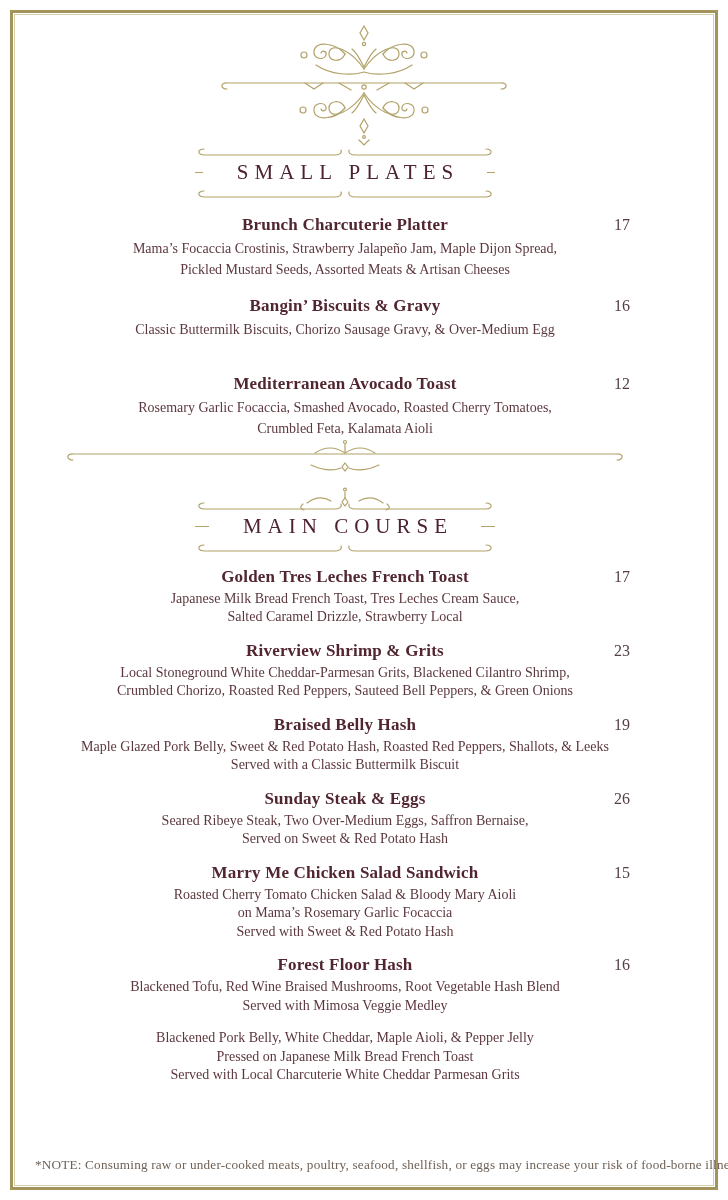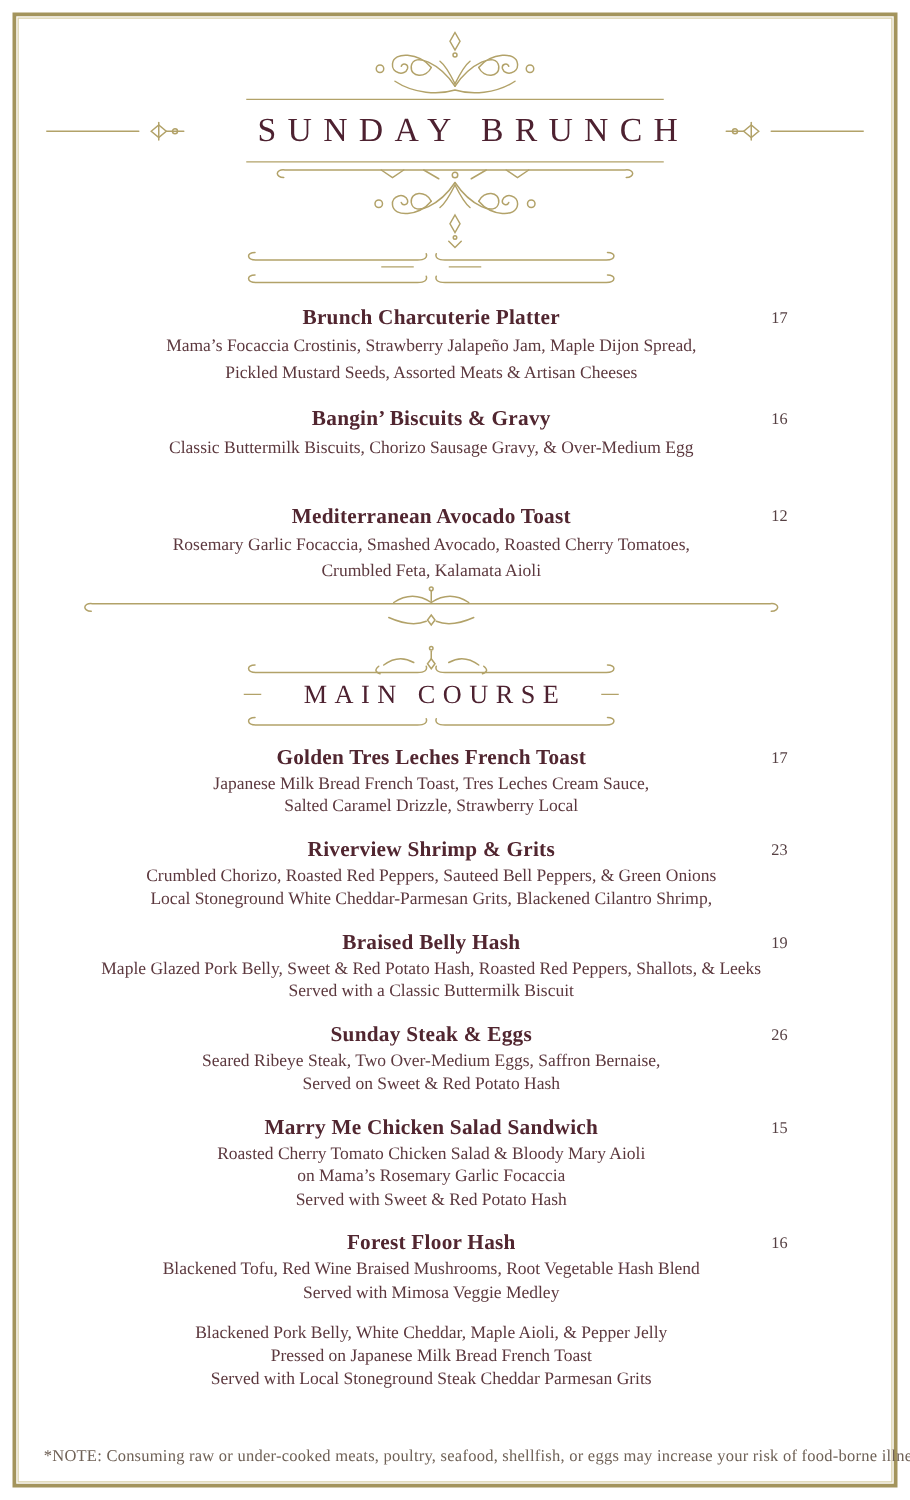--- a/index.html
+++ b/index.html
@@ -49,21 +49,21 @@
   h2.sec-title{
     font-size:21px; font-weight:normal; letter-spacing:6px;
     color:var(--maroon); white-space:nowrap; padding-left:6px;
   }
 
   
   .menu-body{ width:574px; margin-left:45px; }
   .menu-item{ margin-top:14px; text-align:center; }
   .item-head{ position:relative; }
   h3.item-title{ font-size:17px; font-weight:bold; color:var(--item-maroon); letter-spacing:.2px; }
-  .item-price{ position:absolute; right:2px; top:50%; transform:translateY(-50%); font-size:13px; color:var(--price); }
+  .item-price{ position:absolute; right:2px; top:50%; transform:translateY(-50%); font-size:16px; color:var(--price); }
   .item-desc{ margin-top:3px; }
   .desc-line{ font-size:14px; line-height:1.32; color:var(--desc); }
   .small-plates .desc-line{ line-height:1.5; }
   .small-plates .menu-item{ margin-top:16px; }
 
   .divider{ width:560px; height:38px; margin:30px auto 0 auto; }
   .main-course-head{ margin-top:10px; }
 
   
   .note{
@@ -139,47 +139,35 @@
     </g>
   </defs>
 </svg>
 
 <div class="frame">
 
   <div class="header">
     <svg class="orn flourish-top" viewBox="0 0 210 52">
         <use href="#sym-flourish-top"></use>
       </svg>
-    <div class="title-row">
-      <svg class="orn side-rule" viewBox="0 0 120 16">
-          <use href="#sym-siderule"></use>
-        </svg>
-      <div class="title-block">
-        <div class="rule"></div>
-        <h1 class="page-title">SUNDAY BRUNCH</h1>
-        <div class="rule"></div>
-      </div>
-      <svg class="orn side-rule flip" viewBox="0 0 120 16">
-          <use href="#sym-siderule"></use>
-        </svg>
-    </div>
     <svg class="orn flourish-bottom" viewBox="0 0 290 70">
         <use href="#sym-flourish-bottom"></use>
       </svg>
   </div>
 
   <div class="menu-body">
 
     <section class="small-plates">
       <div class="section-head">
         <svg class="orn bracket" viewBox="0 0 300 10">
             <use href="#sym-bracket"></use>
           </svg>
         <div class="sec-title-row">
           <span class="dash"></span>
+          <h2 class="sec-title">SMALL PLATES</h2>
           <span class="dash"></span>
         </div>
         <svg class="orn bracket" viewBox="0 0 300 10">
             <use href="#sym-bracket"></use>
           </svg>
       </div>
 
       <div class="menu-item">
         <div class="item-head">
           <h3 class="item-title">Brunch Charcuterie Platter</h3>
@@ -242,22 +230,22 @@
           <div class="desc-line">Salted Caramel Drizzle, Strawberry Local</div>
         </div>
       </div>
 
       <div class="menu-item">
         <div class="item-head">
           <h3 class="item-title">Riverview Shrimp &amp; Grits</h3>
           <span class="item-price">23</span>
         </div>
         <div class="item-desc">
+          <div class="desc-line">Local Stoneground White Cheddar-Parmesan Grits, Blackened Cilantro Shrimp,</div>
           <div class="desc-line">Crumbled Chorizo, Roasted Red Peppers, Sauteed Bell Peppers, &amp; Green Onions</div>
-          <div class="desc-line">Local Stoneground White Cheddar-Parmesan Grits, Blackened Cilantro Shrimp,</div>
         </div>
       </div>
 
       <div class="menu-item">
         <div class="item-head">
           <h3 class="item-title">Braised Belly Hash</h3>
           <span class="item-price">19</span>
         </div>
         <div class="item-desc">
           <div class="desc-line">Maple Glazed Pork Belly, Sweet &amp; Red Potato Hash, Roasted Red Peppers, Shallots, &amp; Leeks</div>
@@ -296,21 +284,21 @@
         <div class="item-desc">
           <div class="desc-line">Blackened Tofu, Red Wine Braised Mushrooms, Root Vegetable Hash Blend</div>
           <div class="desc-line">Served with Mimosa Veggie Medley</div>
         </div>
       </div>
 
       <div class="menu-item">
         <div class="item-desc" style="margin-top:10px;">
           <div class="desc-line">Blackened Pork Belly, White Cheddar, Maple Aioli, &amp; Pepper Jelly</div>
           <div class="desc-line">Pressed on Japanese Milk Bread French Toast</div>
-          <div class="desc-line">Served with Local Stoneground Steak Cheddar Parmesan Grits</div>
+          <div class="desc-line">Served with Local Charcuterie White Cheddar Parmesan Grits</div>
         </div>
       </div>
     </section>
 
   </div>
 
   <div class="note">*NOTE: Consuming raw or under-cooked meats, poultry, seafood, shellfish, or eggs may increase your risk of food-borne illness</div>
 </div>
 
 </body></html>

